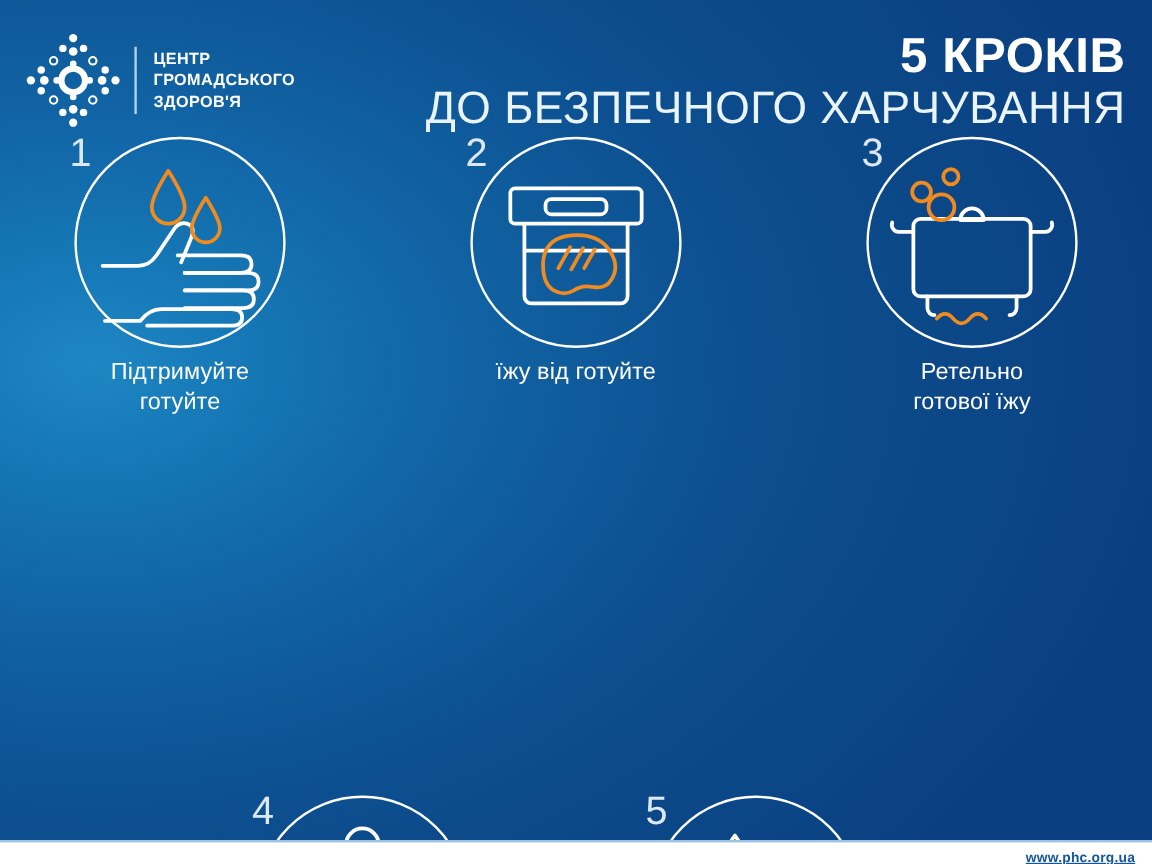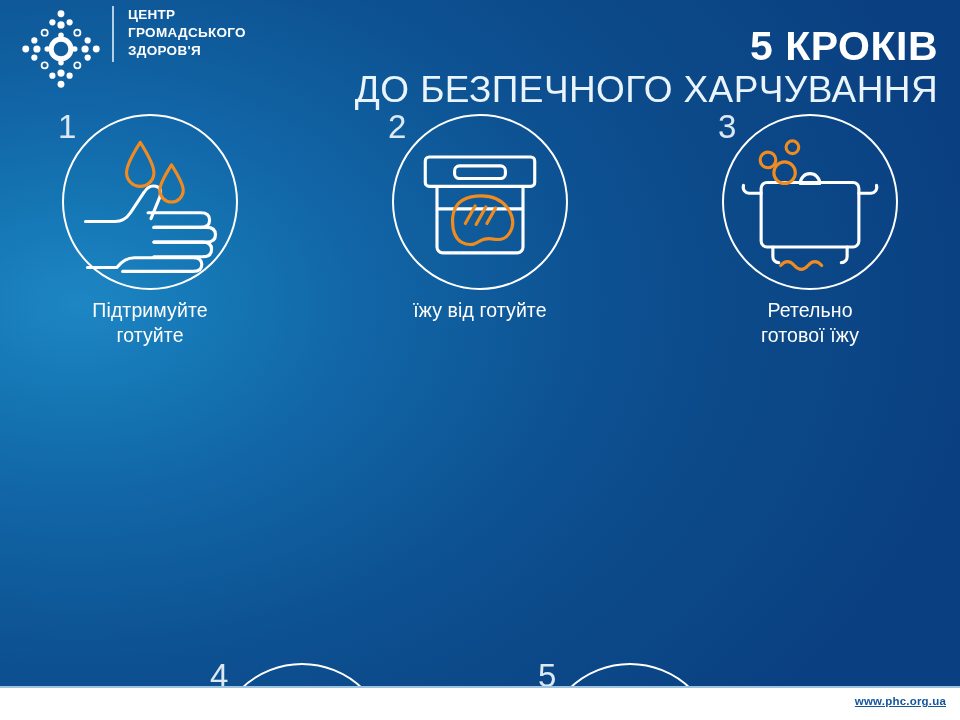--- a/index.html
+++ b/index.html
@@ -13,21 +13,21 @@
   .poster{
     position:absolute; inset:0;
     background:
       radial-gradient(ellipse 900px 620px at 8% 42%, #1e86c4 0%, #1576b4 16%, #1267a8 30%, #0f5c9c 44%, #0d5192 58%, #0c4a8a 72%, #0b4585 88%, #0a4081 100%);
     overflow:hidden;
   }
 
   
   .header{ position:absolute; top:0; left:0; right:0; height:108px; }
 
-  .logo{ position:absolute; left:18px; top:6px; display:flex; }
+  .logo{ position:absolute; left:18px; top:24px; display:flex; align-items:center; }
   .logo-mark{ width:86px; height:86px; flex:0 0 86px; }
   .logo-divider{
     width:2px; height:56px; background:#cfe4f3; opacity:.85;
     margin:0 14px 0 8px;
   }
   .logo-text{
     color:#ffffff; font-weight:bold; font-size:13.5px; line-height:1.33;
     letter-spacing:.3px; text-transform:uppercase;
   }
 
@@ -68,21 +68,21 @@
   }
   .circle svg{ position:absolute; inset:0; width:100%; height:100%; }
 
   .caption{
     color:#ffffff; font-size:19.5px; line-height:1.28; font-weight:400;
     margin-top:4px; letter-spacing:.1px;
   }
 
   
   .footer{
-    position:absolute; left:0; right:0; bottom:0; height:34px;
+    position:absolute; left:0; right:0; bottom:0; height:20px;
     background:#ffffff;
   }
   .footer-url{
     position:absolute; right:14px; top:9px;
     color:#14559c; font-size:11.5px; font-weight:bold; letter-spacing:.2px;
   }
   .footer-edge{
     position:absolute; left:0; right:0; top:0; height:2px; background:#9ec3e0;
   }
 </style>

